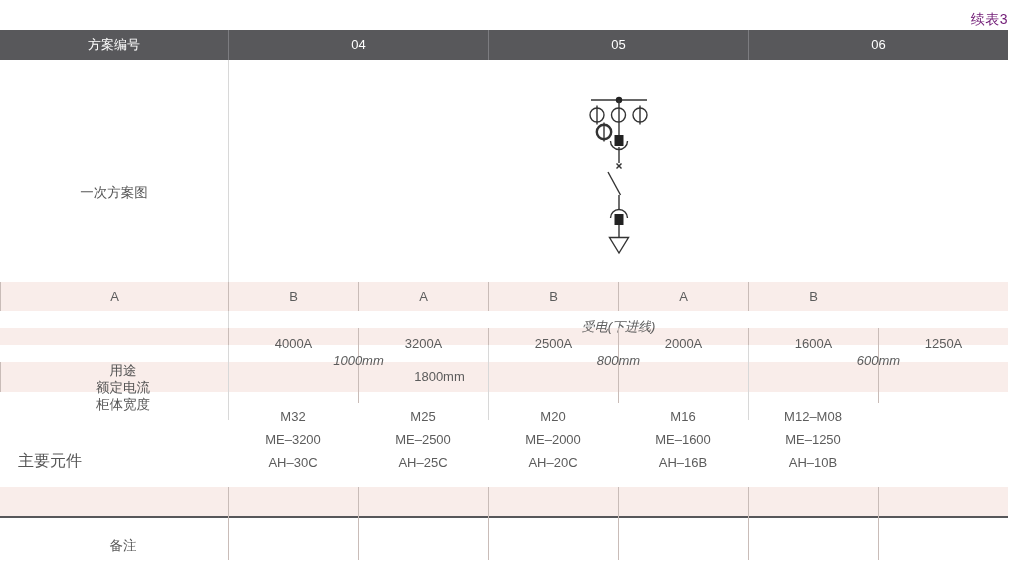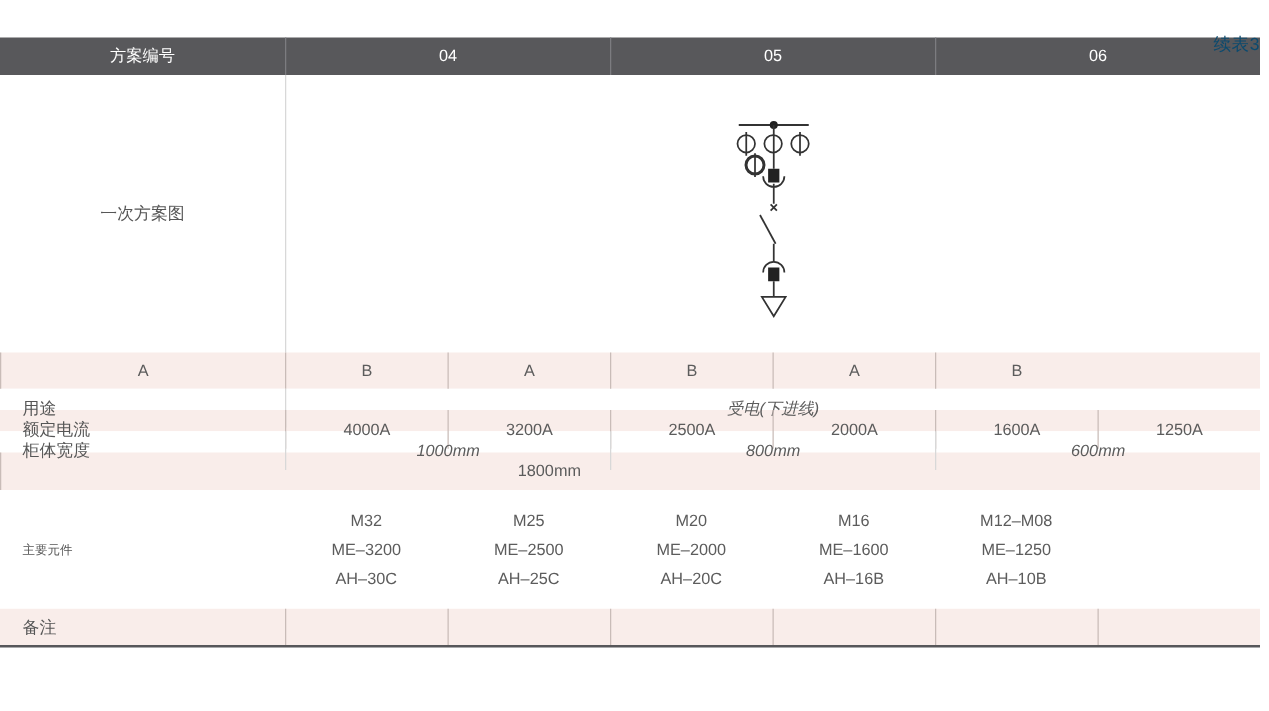--- a/index.html
+++ b/index.html
@@ -4,54 +4,54 @@
 <style>
   html,body{margin:0;padding:0;background:#ffffff;}
   body{
     width:1015px;height:569px;overflow:hidden;
     font-family:"Liberation Sans","DejaVu Sans",sans-serif;
     color:#5c5c5c;
     -webkit-font-smoothing:antialiased;
   }
   .caption{
     width:1008px;height:30px;box-sizing:border-box;
-    padding-top:27px;text-align:right;
-    font-size:14px;color:#0c4a6e;letter-spacing:.5px;
+    padding-top:11px;text-align:right;
+    font-size:14px;color:#701a75;letter-spacing:.5px;
   }
   .sheet{width:1008px;border-bottom:2px solid #57575a;}
   .row{display:grid;grid-template-columns:228px repeat(6,130px);}
   .row.header{
     background:#58585b;color:#ffffff;height:30px;
     font-size:13px;
   }
   .row.header .cell{line-height:30px;border-left:1px solid #7c7c80;}
   .row.header .cell:first-child{border-left:none;}
   .cell{box-sizing:border-box;text-align:center;font-size:13px;}
-  .label-cell{text-align:left;padding-left:18px;}
+  .label-cell{text-align:center;padding-left:18px;margin-top:44px;}
   .span2{grid-column:span 2;}
   .span6{grid-column:span 6;}
   
   .row.diagram{height:222px;background:#ffffff;}
   .row.diagram .label-cell{display:flex;align-items:center;padding-left:0;justify-content:center;font-size:13.5px;}
   .diagram-cell{
     grid-column:2 / span 6;border-left:1px solid #d8d8d8;
     display:flex;justify-content:center;align-items:flex-start;
   }
   .diagram-cell svg{margin-top:30px;display:block;}
   
   .r-pink{background:#f9edea;}
   .r-white{background:#ffffff;}
   .h29{height:29px;} .h29 .cell{line-height:29px;}
   .h30{height:30px;} .h30 .cell{line-height:30px;}
   .h31{height:17px;} .h31 .cell{line-height:31px;}
   .r-pink .cell.val{border-left:1px solid #c9bcb8;}
   .r-white .cell.val{border-left:1px solid #d8d8d8;font-style:italic;}
   
   .row.components{height:95px;background:#ffffff;}
-  .row.components .label-cell{display:flex;align-items:center;font-size:10px;}
+  .row.components .label-cell{display:flex;align-items:center;font-size:16px;}
   .row.components .cell.val{
     white-space:pre-line;line-height:23px;padding-top:13px;font-size:13px;
   }
   .lbl{font-size:13.5px;color:#565656;}
   line,path,circle,rect,polygon{vector-effect:non-scaling-stroke;}
 </style>
 </head>
 <body>
 
 <div class="caption">续表3</div>

